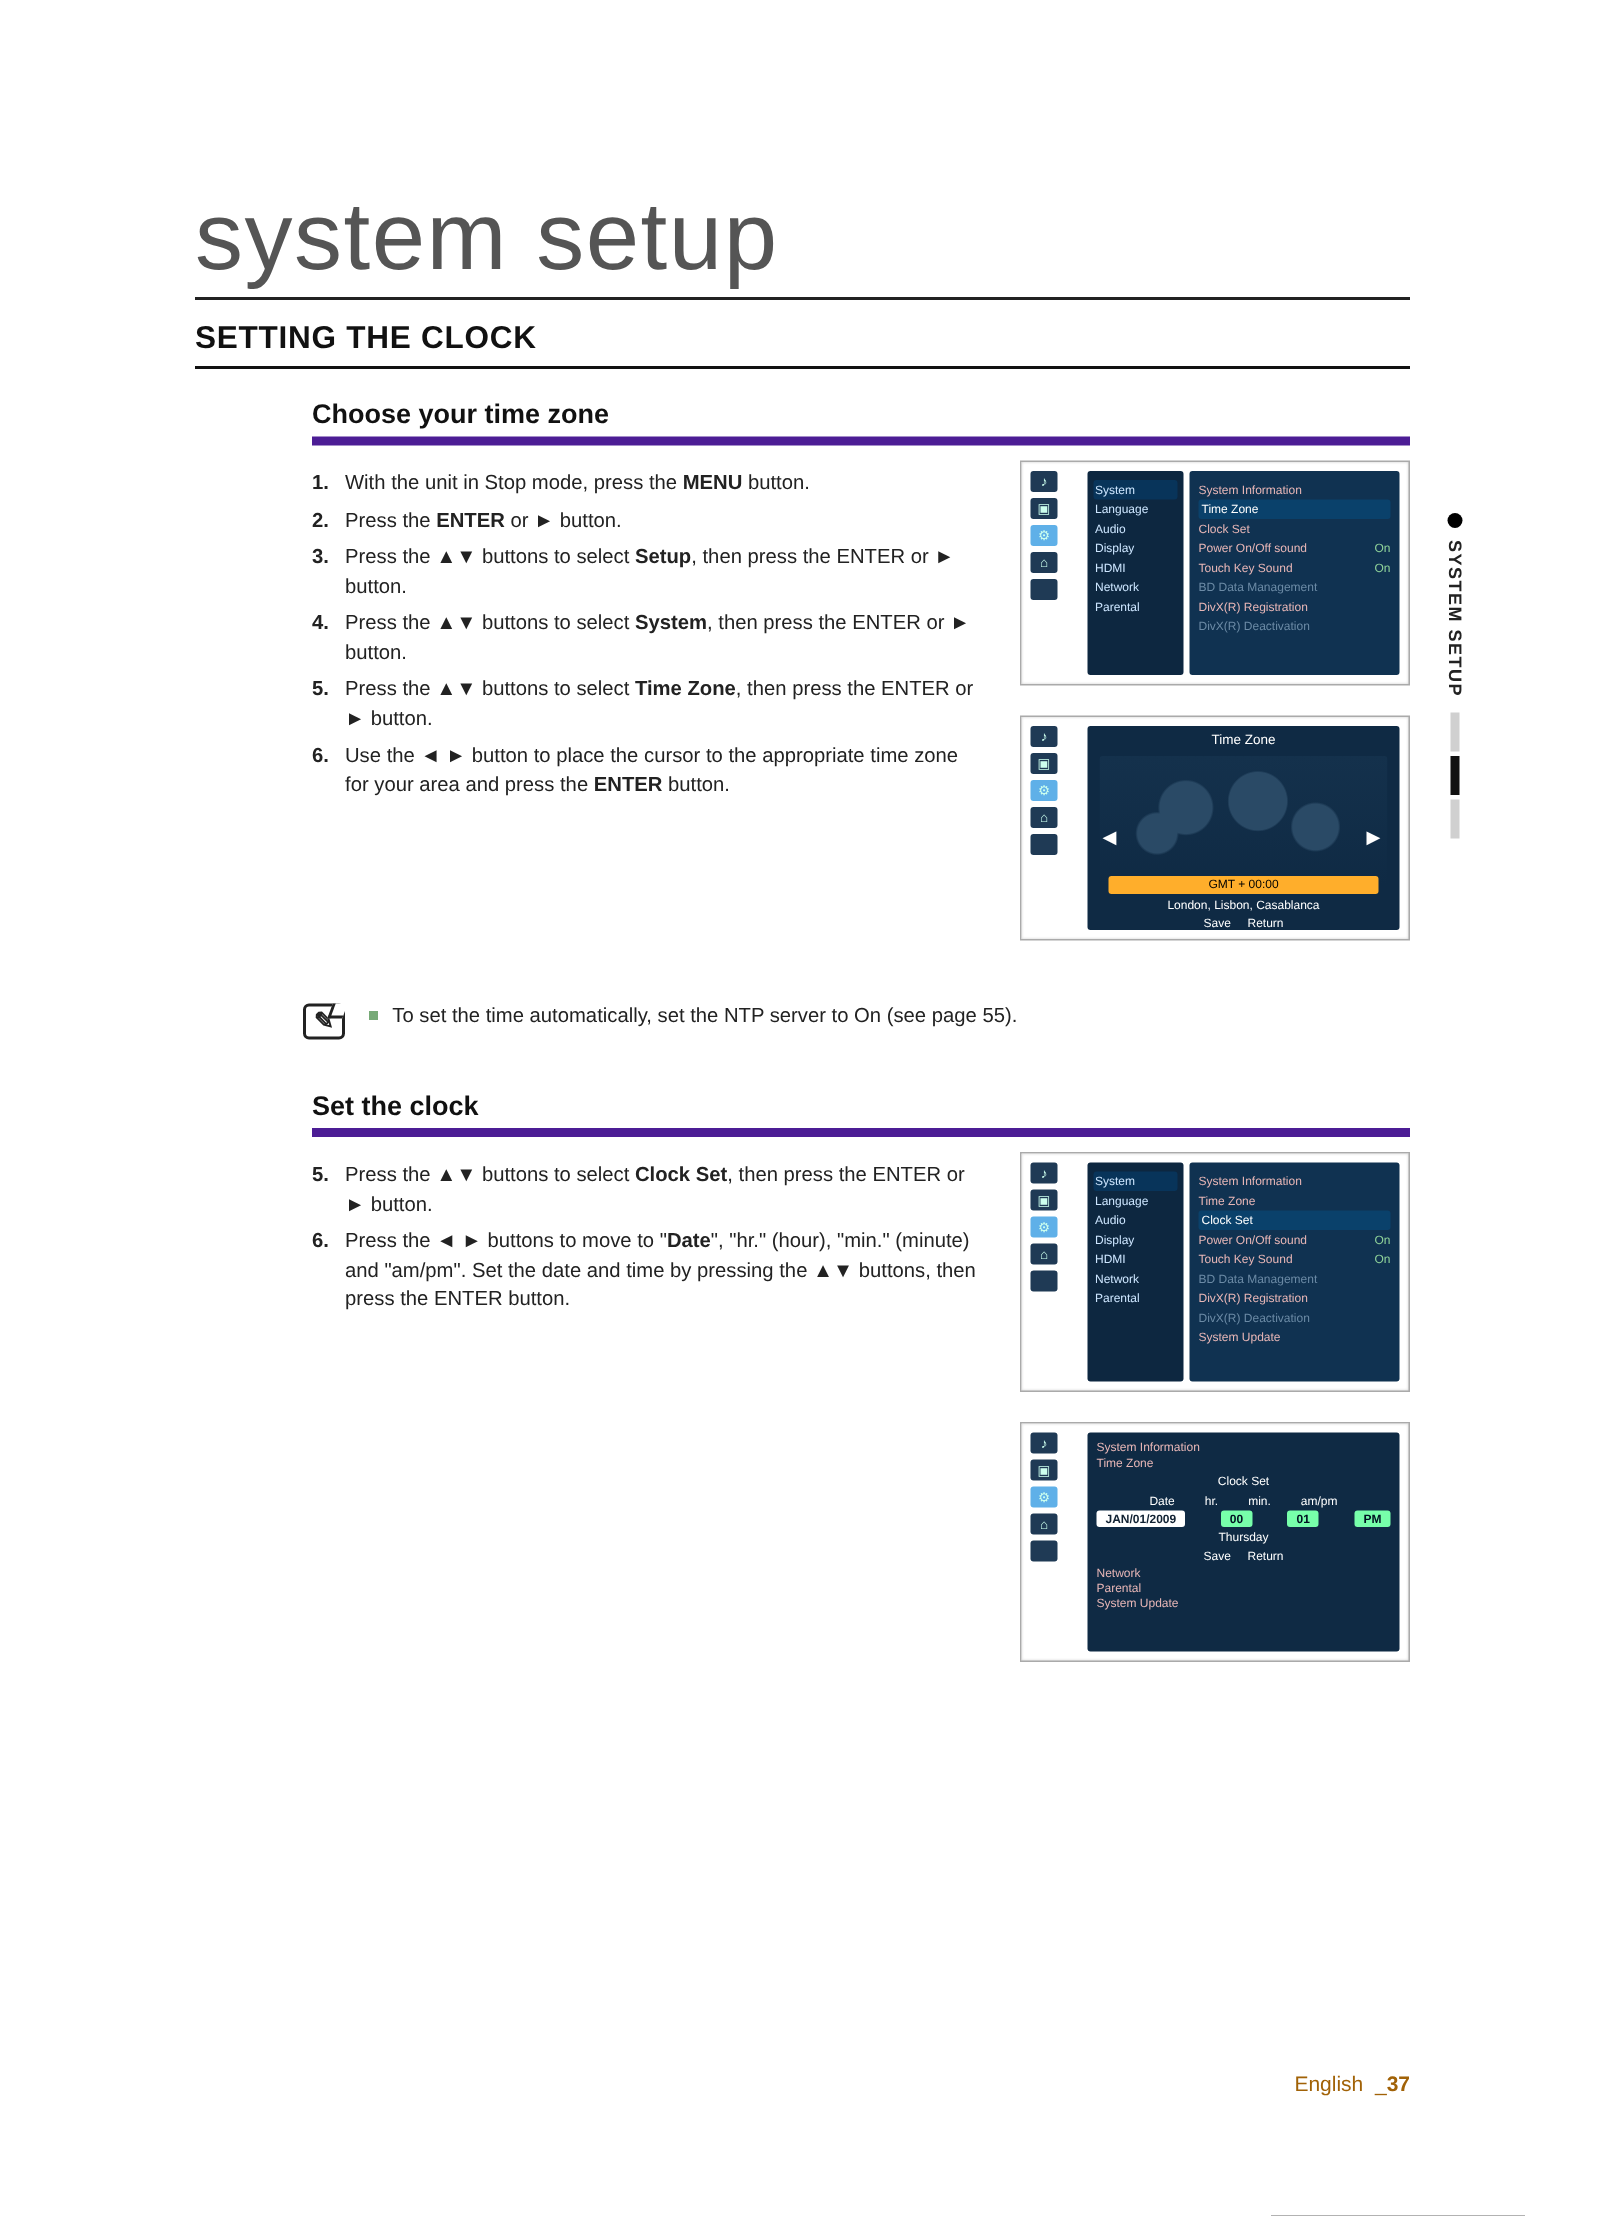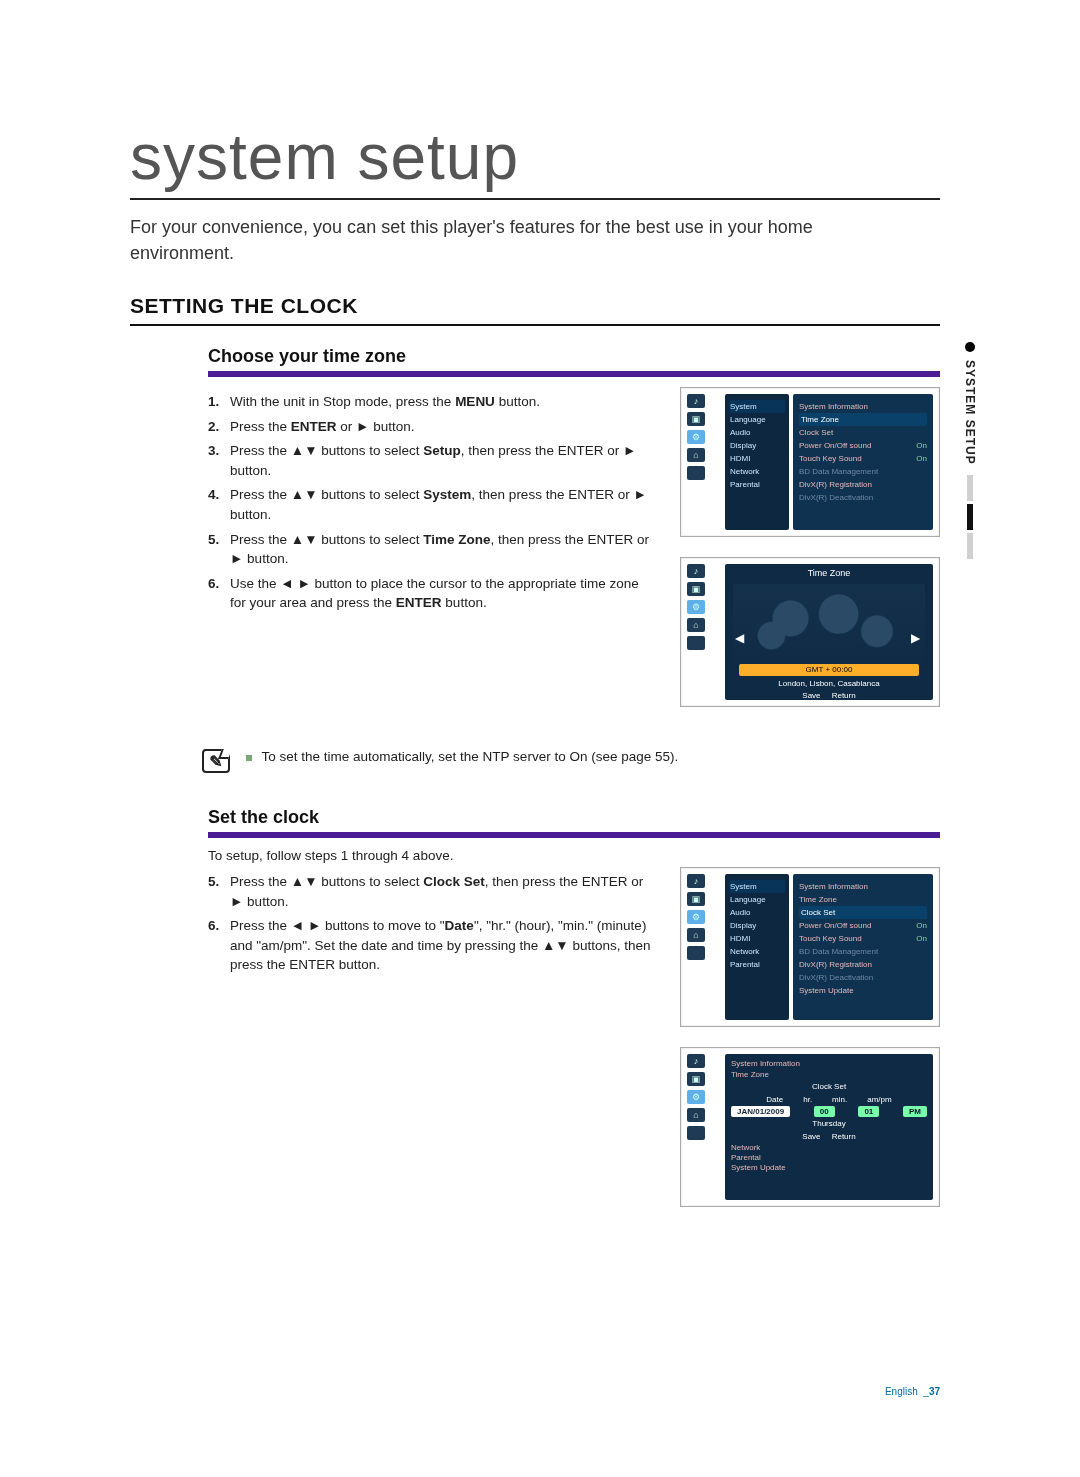--- a/index.html
+++ b/index.html
@@ -111,40 +111,39 @@
   }
   .side-tab .dot { width:10px; height:10px; background:#000; border-radius:50%; margin-bottom:8px; }
   .side-tab .label {
     writing-mode: vertical-rl; text-orientation: mixed; font-size:12px;
     font-weight:700; letter-spacing:1px; color:#222;
   }
   .side-tab .bars { margin-top:10px; display:flex; flex-direction:column; gap:3px; }
   .side-tab .bars span { display:block; width:6px; height:26px; background:#d0d0d0; }
   .side-tab .bars span.k { background:#111; }
 
-  .footer { position:absolute; right:140px; bottom:80px; font-size:10px; color:#0369a1; }
+  .footer { position:absolute; right:140px; bottom:80px; font-size:14px; color:#a16207; }
   .footer .pg { font-weight:700; }
 </style>
 </head>
 <body>
 
 <div class="page">
 
   <div class="side-tab">
     <span class="dot"></span>
     <span class="label">SYSTEM SETUP</span>
     <span class="bars">
       <span></span>
         <span class="k"></span>
         <span></span>
     </span>
   </div>
 
   <h1 class="hero">system setup</h1>
-  <p class="intro">For your convenience, you can set this player's features for the best use in your home environment.</p>
 
   <h2 class="h2">SETTING THE CLOCK</h2>
 
   <div style="padding-left:78px">
     <h3 class="h3">Choose your time zone</h3>
 
     <div class="twocol">
       <div class="left">
         <ol class="steps" id="steps-a">
             <li>
@@ -255,21 +254,20 @@
   <div class="note-row">
     <span class="note-icon">✎</span>
     <span class="note-text">
       <span class="note-bullet"></span>
       <span>To set the time automatically, set the NTP server to On (see page 55).</span>
     </span>
   </div>
 
   <div style="padding-left:78px">
     <h3 class="h3">Set the clock</h3>
-    <p style="font-size:13.5px; margin:6px 0 4px;">To setup, follow steps 1 through 4 above.</p>
 
     <div class="twocol">
       <div class="left">
         <ol class="steps" id="steps-b">
             <li>
               <span class="num">5.</span>
               <span>Press the ▲▼ buttons to select <span class="b">Clock Set</span>, then press the ENTER or ► button.</span>
             </li>
             <li>
               <span class="num">6.</span>

